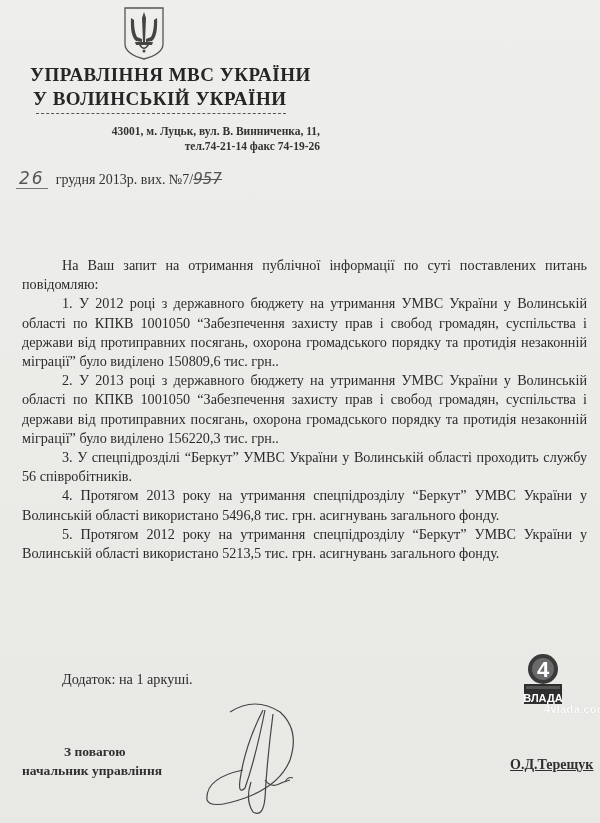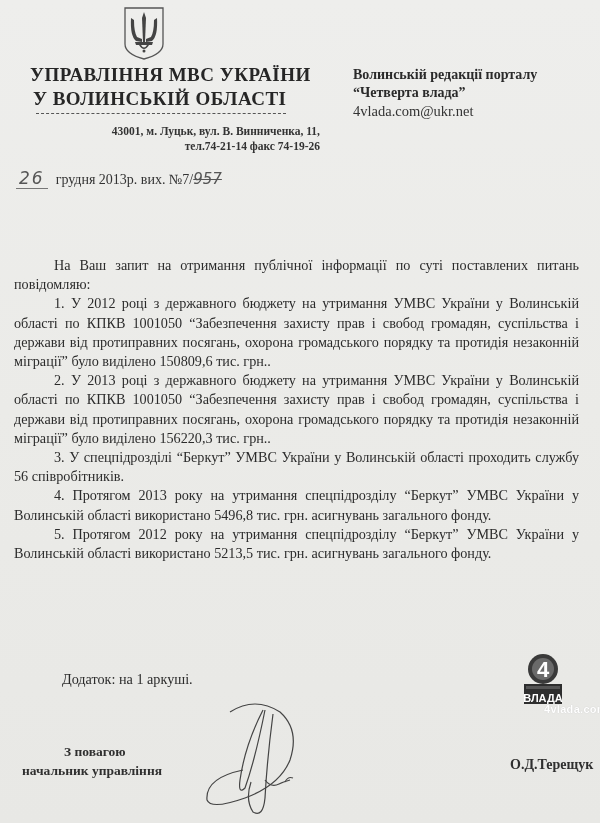--- a/index.html
+++ b/index.html
@@ -93,21 +93,21 @@
     }
     .hand-num {
       text-decoration: line-through;
       text-decoration-thickness: 1px;
       font-size: 15px;
       text-decoration-color: #555;
       text-align: center;
     }
     .body-text {
       position: absolute;
-      left: 14px;
+      left: 22px;
       top: 256px;
       width: 565px;
       font-size: 14.2px;
       line-height: 19.2px;
       text-align: justify;
       color: #2b2b2b;
     }
     .body-text p {
       margin: 0;
       text-indent: 40px;
@@ -133,20 +133,21 @@
     .sign-left .l1 { padding-left: 46px; }
     .sign-left .l2 { padding-left: 4px; white-space: nowrap; }
     .signer {
       position: absolute;
       left: 510px;
       top: 757px;
       font-weight: bold;
       font-size: 14px;
       color: #2f2f2f;
       white-space: nowrap;
+      text-decoration: underline;
     }
     .signature {
       position: absolute;
       left: 185px;
       top: 700px;
       width: 150px;
       height: 123px;
     }
     .logo {
       position: absolute;
@@ -178,35 +179,30 @@
     <path d="M22 6 L24 12 L23 36 L21 36 L20 12 Z" fill="#444"></path>
     <path d="M9 12 Q8 30 14 35 L20 36 L20 33 L15 31 Q12 26 12 14 Z" fill="#444"></path>
     <path d="M35 12 Q36 30 30 35 L24 36 L24 33 L29 31 Q32 26 32 14 Z" fill="#444"></path>
     <path d="M13 36 L31 36 L30 39 L14 39 Z" fill="#444"></path>
     <path d="M17 39 Q22 47 27 39 L25 39 Q22 44 19 39 Z" fill="#444"></path>
     <circle cx="22" cy="45" r="1.5" fill="#444"></circle>
   </svg>
 
   <div class="org-title">
     <div>УПРАВЛІННЯ МВС УКРАЇНИ</div>
-    <div style="padding-left:3px;">У ВОЛИНСЬКІЙ ОБЛАСТІ</div>
+    <div style="padding-left:3px;">У ВОЛИНСЬКІЙ УКРАЇНИ</div>
   </div>
 
   <div class="dash-line"></div>
 
   <div class="address">
     <div>43001,  м. Луцьк,  вул. В. Винниченка, 11,</div>
     <div>тел.74-21-14 факс 74-19-26</div>
   </div>
 
-  <div class="recipient">
-    <div class="b">Волинській редакції  порталу</div>
-    <div class="b">“Четверта влада”</div>
-    <div class="email">4vlada.com@ukr.net</div>
-  </div>
 
   <div class="date-line">
     <span class="hand hand-day">26</span><span>грудня 2013р. вих. №7/</span><span class="hand hand-num">957</span>
   </div>
 
   <div class="body-text">
     <p>На Ваш запит на отримання публічної інформації по суті поставлених питань повідомляю:</p>
     <p>1. У 2012 році з державного бюджету на утримання УМВС України у Волинській області по КПКВ 1001050 “Забезпечення захисту прав і свобод громадян, суспільства і держави від протиправних посягань, охорона громадського порядку та протидія незаконній міграції” було виділено 150809,6 тис. грн..</p>
     <p>2. У 2013 році з державного бюджету на утримання УМВС України у Волинській області по КПКВ 1001050 “Забезпечення захисту прав і свобод громадян, суспільства і держави від протиправних посягань, охорона громадського порядку та протидія незаконній міграції” було виділено 156220,3 тис. грн..</p>
     <p>3. У спецпідрозділі “Беркут” УМВС України у Волинській області проходить службу   56 співробітників.</p>

